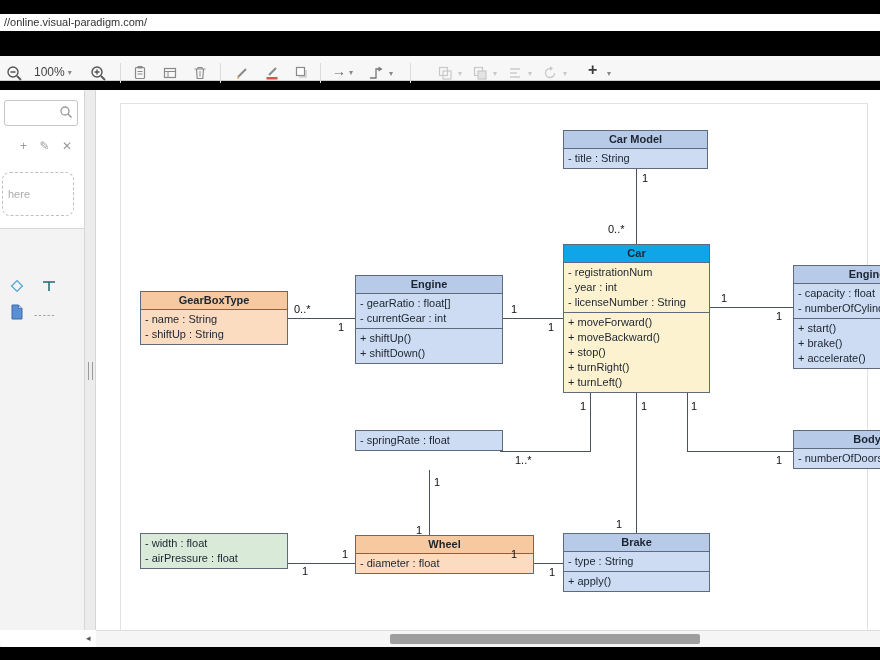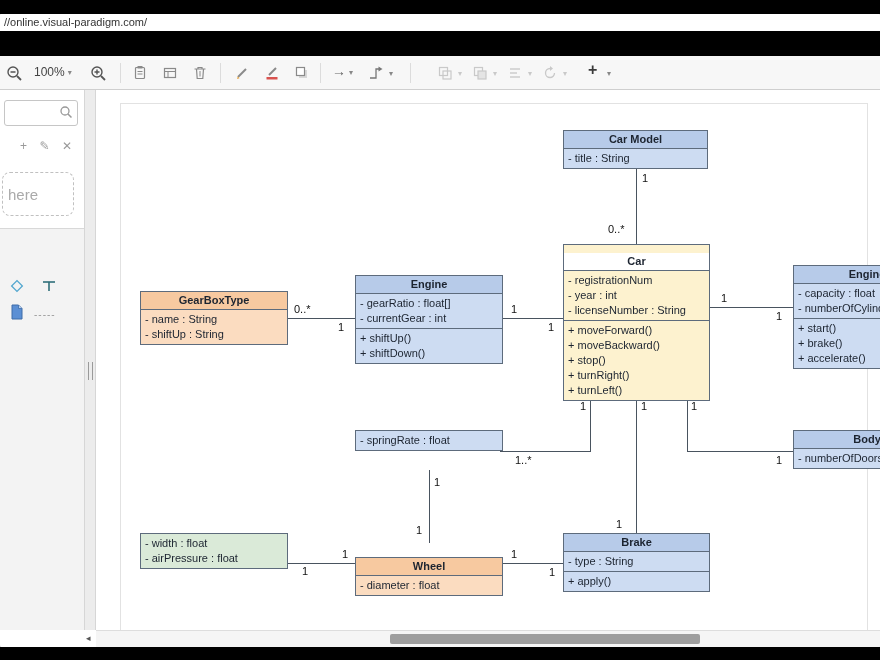--- a/index.html
+++ b/index.html
@@ -3,61 +3,61 @@
 <meta charset="utf-8">
 <style>
   html,body{margin:0;padding:0;background:#000;}
   .app{position:relative;width:880px;height:660px;overflow:hidden;background:#000;
        font-family:"Liberation Sans", sans-serif;border-radius:15px;}
   
   .bar-black{position:absolute;left:0;width:880px;background:#000;}
   .url-bar{position:absolute;left:0;top:14px;width:880px;height:17px;background:#fff;
            font-size:11px;color:#333;line-height:17px;padding-left:4px;box-sizing:border-box;}
   
-  .toolbar{position:absolute;left:0;top:56px;width:880px;height:34px;background:#f7f7f7;
+  .toolbar{position:absolute;left:0;top:56px;width:880px;height:25px;background:#f7f7f7;
            border-bottom:1px solid #cfcfcf;box-sizing:border-box;}
   .tb-item{position:absolute;top:9px;width:18px;height:18px;display:inline-block;cursor:pointer;}
   .tb-div{position:absolute;top:7px;width:1px;height:20px;background:#dcdcdc;}
   .tb-zoom{position:absolute;top:9px;font-size:12px;color:#444;cursor:pointer;}
   .caret{font-size:8px;color:#888;margin-left:3px;vertical-align:1px;}
   .caret-dis{color:#c9c9c9;}
   .tb-arrow{position:absolute;top:7px;font-size:14px;color:#666;cursor:pointer;}
   .tb-plus{position:absolute;top:5px;font-size:16px;font-weight:bold;color:#3a3a3a;cursor:pointer;}
   
   .sidebar{position:absolute;left:0;top:90px;width:84px;height:540px;background:#fff;}
   .search-box{position:absolute;left:4px;top:10px;width:72px;height:24px;background:#fff;
               border:1px solid #c6c6c6;border-radius:3px;}
   .search-input{position:absolute;left:2px;top:2px;width:48px;height:18px;border:none;outline:none;
                 font-size:11px;font-family:"Liberation Sans",sans-serif;}
   .search-ico{position:absolute;right:4px;top:4px;}
   .side-actions{position:absolute;left:0;top:46px;width:80px;height:18px;text-align:right;}
   .side-actions span{margin-right:8px;color:#9a9a9a;font-size:12px;cursor:pointer;}
   .drop-zone{position:absolute;left:2px;top:82px;width:72px;height:44px;border:1px dashed #c0c0c0;
-             border-radius:8px;box-sizing:border-box;color:#aaa;font-size:15px;
+             border-radius:8px;box-sizing:border-box;color:#aaa;font-size:11px;
              display:flex;align-items:center;padding-left:5px;}
   .palette{position:absolute;left:0;top:138px;width:84px;height:402px;background:#f3f3f3;
            border-top:1px solid #d8d8d8;}
   .pal-item{position:absolute;cursor:pointer;}
   .pal-dashes{position:absolute;color:#9a9a9a;font-size:10px;letter-spacing:1px;}
   
   .splitter{position:absolute;left:84px;top:90px;width:12px;height:540px;background:#ececec;
             border-left:1px solid #d6d6d6;border-right:1px solid #d6d6d6;box-sizing:border-box;cursor:col-resize;}
   .grip{position:absolute;left:3px;top:272px;width:3px;height:18px;border-left:1px solid #9a9a9a;border-right:1px solid #9a9a9a;}
   
   .canvas{position:absolute;left:96px;top:90px;width:784px;height:540px;background:#fff;overflow:hidden;}
   .page-outline{position:absolute;left:24px;top:13px;width:746px;height:615px;border:1px solid #e2e2e2;z-index:0;}
   
   .cls{position:absolute;border:1px solid #5d6b7c;z-index:2;box-sizing:border-box;font-size:11px;color:#1c2430;cursor:move;}
   .cls-head{font-weight:bold;text-align:center;line-height:15px;padding:1px 2px;border-bottom:1px solid #5d6b7c;
             white-space:nowrap;overflow:hidden;}
   .cls-sec{padding:2px 0;}
   .cls-sec + .cls-sec{border-top:1px solid #5d6b7c;}
   .cls-row{line-height:15px;padding:0 4px;white-space:nowrap;overflow:hidden;}
   .c-blue{background:#cddcf2;} .c-blue .cls-head{background:#b7cbe9;}
-  .c-yellow{background:#fdf2cf;} .c-yellow .cls-head{background:#ffffff;margin-top:8px;}
+  .c-yellow{background:#fdf2cf;} .c-yellow .cls-head{background:#0ea5e9;}
   .c-orange{background:#fbdcc0;} .c-orange .cls-head{background:#f7c9a0;}
   .c-green{background:#daead8;} .c-green .cls-head{background:#c7ddc5;}
   
   .edge{position:absolute;background:#49535f;z-index:1;}
   .edge-h{height:1px;} .edge-v{width:1px;}
   .mult{position:absolute;z-index:3;font-size:11px;color:#111;line-height:12px;}
   
   .bottom-strip{position:absolute;left:0;top:630px;width:880px;height:17px;background:#fff;}
   .scroll-arrow{position:absolute;left:86px;top:3px;font-size:9px;color:#555;cursor:pointer;}
   .scroll-track{position:absolute;left:96px;top:0;width:784px;height:17px;background:#f5f5f5;
@@ -335,21 +335,21 @@
       </div>
     </div>
 
     <div class="cls c-green" style="left:44px;top:443px;width:148px">
       <div class="cls-sec">
         <div class="cls-row">- width : float</div>
         <div class="cls-row">- airPressure : float</div>
       </div>
     </div>
 
-    <div class="cls c-orange" style="left:259px;top:467px;width:148px">
+    <div class="cls c-orange" style="left:259px;top:445px;width:179px">
       <div class="cls-head">Wheel</div>
       <div class="cls-sec">
         <div class="cls-row">- diameter : float</div>
       </div>
     </div>
 
     <div class="cls c-blue" style="left:467px;top:443px;width:147px">
       <div class="cls-head">Brake</div>
       <div class="cls-sec">
         <div class="cls-row">- type : String</div>

